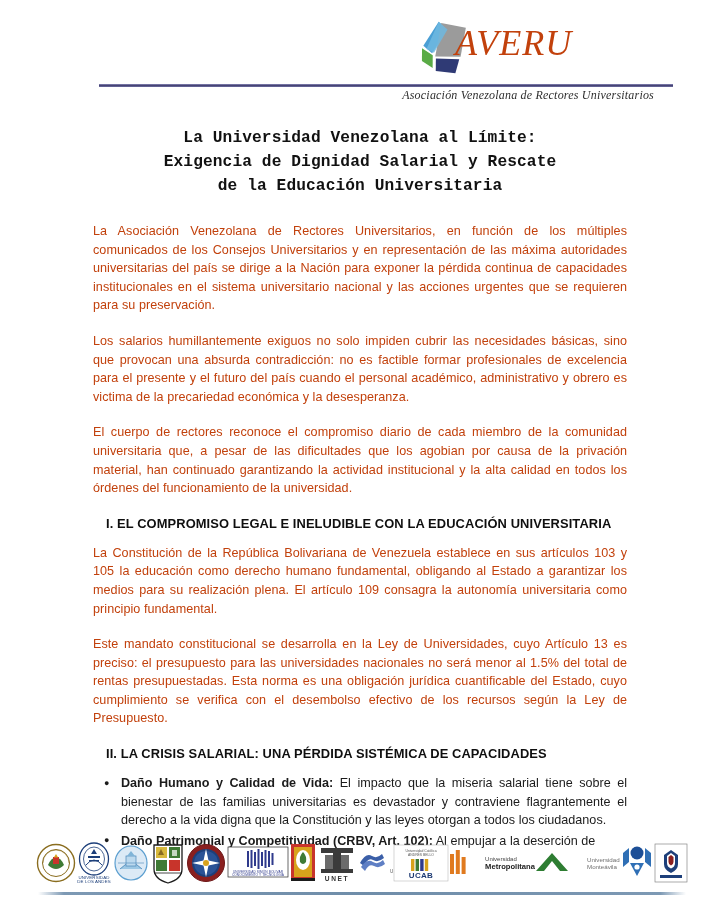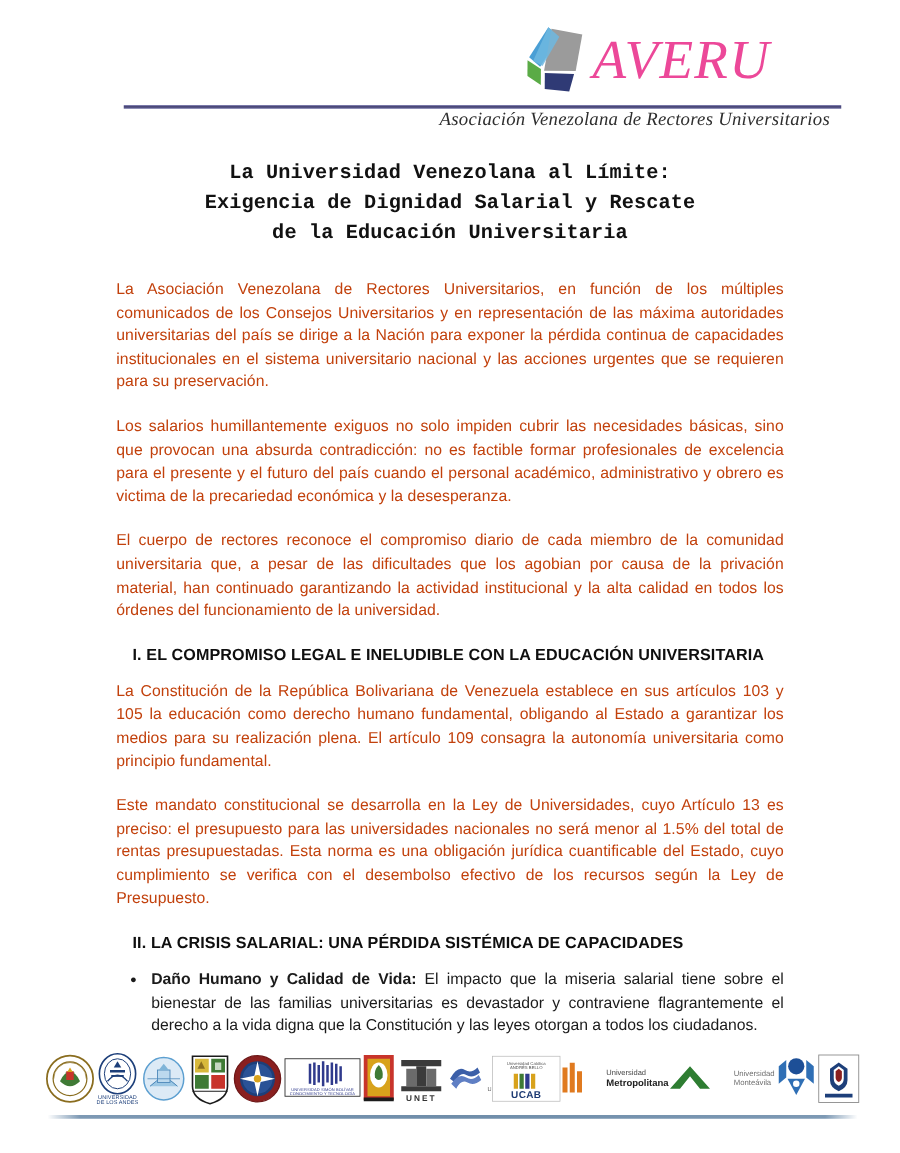--- a/index.html
+++ b/index.html
@@ -38,44 +38,44 @@
   }
   .logo-mark {
     position: absolute;
     left: 0px;
     top: 2px;
     width: 72px;
     height: 72px;
   }
   .logo-word {
     position: absolute;
-    left: 62px;
+    left: 43px;
     top: 16px;
     font-family: "Liberation Serif", serif;
     font-style: italic;
-    font-size: 44px;
+    font-size: 36px;
     letter-spacing: 1px;
-    color: #ec4899;
+    color: #c2410c;
     font-weight: 400;
   }
   .header-rule {
     position: absolute;
     left: 99px;
     top: 84px;
     width: 574px;
     height: 3px;
     background: linear-gradient(to bottom, #8f8fc0 0%, #43406f 45%, #6f6fa3 100%);
   }
   .header-tagline {
     position: absolute;
-    right: 56px;
+    right: 66px;
     top: 88px;
     font-family: "Liberation Serif", serif;
     font-style: italic;
-    font-size: 15px;
+    font-size: 12px;
     color: #2e2e2e;
     letter-spacing: 0.2px;
     white-space: nowrap;
   }
 
   
   .doc-title {
     margin: 14px auto 0 auto;
     width: 520px;
     text-align: center;
@@ -247,20 +247,23 @@
 
     <h2 class="section-head">I. EL COMPROMISO LEGAL E INELUDIBLE CON LA EDUCACIÓN UNIVERSITARIA</h2>
     <p class="body-par">La Constitución de la República Bolivariana de Venezuela establece en sus artículos 103 y 105 la educación como derecho humano fundamental, obligando al Estado a garantizar los medios para su realización plena. El artículo 109 consagra la autonomía universitaria como principio fundamental.</p>
     <p class="body-par">Este mandato constitucional se desarrolla en la Ley de Universidades, cuyo Artículo 13 es preciso: el presupuesto para las universidades nacionales no será menor al 1.5% del total de rentas presupuestadas. Esta norma es una obligación jurídica cuantificable del Estado, cuyo cumplimiento se verifica con el desembolso efectivo de los recursos según la Ley de Presupuesto.</p>
 
     <h2 class="section-head">II. LA CRISIS SALARIAL: UNA PÉRDIDA SISTÉMICA DE CAPACIDADES</h2>
 
     <ul class="bullets">
       <li>
         <span class="bl-term">Daño Humano y Calidad de Vida:</span><span> El impacto que la miseria salarial tiene sobre el bienestar de las familias universitarias es devastador y contraviene flagrantemente el derecho a la vida digna que la Constitución y las leyes otorgan a todos los ciudadanos.</span>
+      </li>
+      <li>
+        <span class="bl-term">Daño Patrimonial y Competitividad (CRBV, Art. 102):</span><span> Al empujar a la deserción de</span>
       </li>
     </ul>
   </div>
 
   <div class="footer">
     <div class="footer-logos">
 
       <div class="flogo">
         <svg width="40" height="40" viewBox="0 0 40 40">
           <circle cx="20" cy="20" r="18.5" fill="#ffffff" stroke="#8a6d1f" stroke-width="1.4"></circle>

